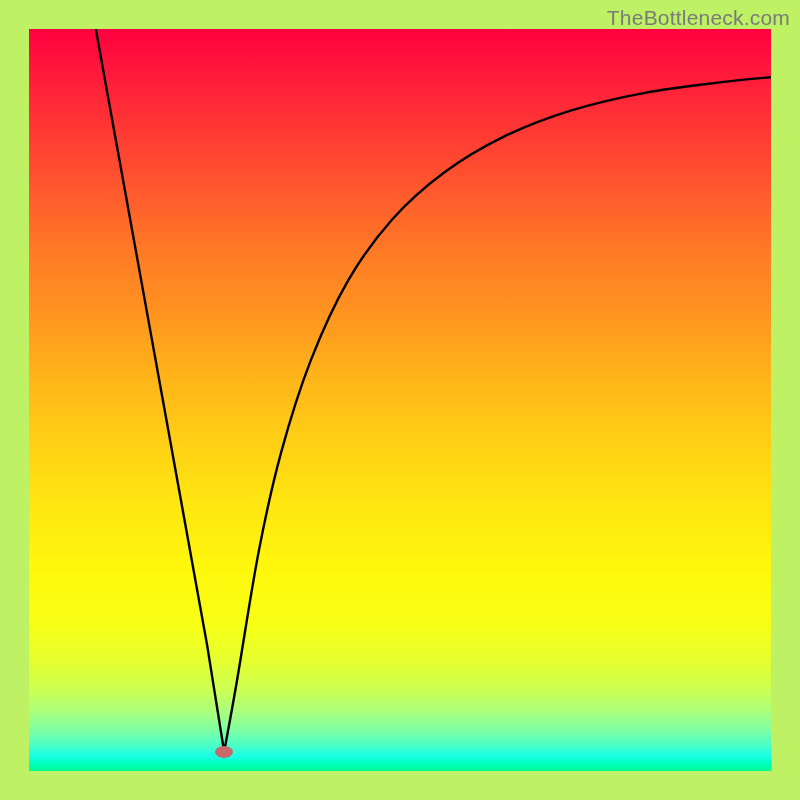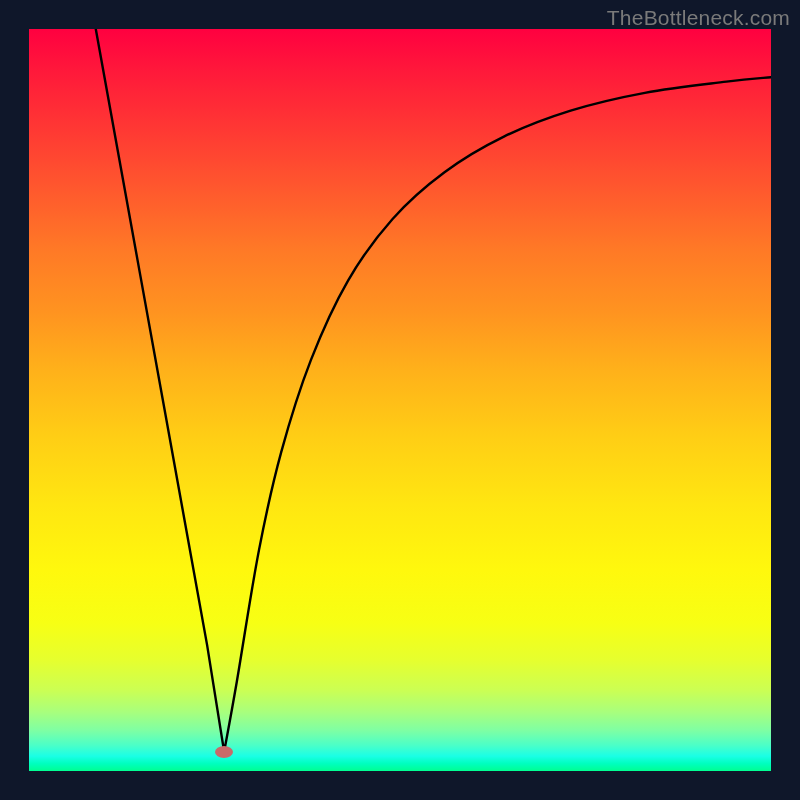--- a/index.html
+++ b/index.html
@@ -2,21 +2,21 @@
 <html><head>
 <meta charset="utf-8">
 <style>
   * { margin: 0; padding: 0; box-sizing: border-box; }
   html, body { width: 800px; height: 800px; overflow: hidden; }
   body { background: #000; position: relative; font-family: Arial, Helvetica, sans-serif; }
 
   .frame {
     position: absolute;
     inset: 0;
-    background: #0f172a;
+    background: #bef264;
   }
 
   .plot-area {
     position: absolute;
     left: 29px;
     top: 29px;
     width: 742px;
     height: 742px;
     overflow: hidden;
   }

